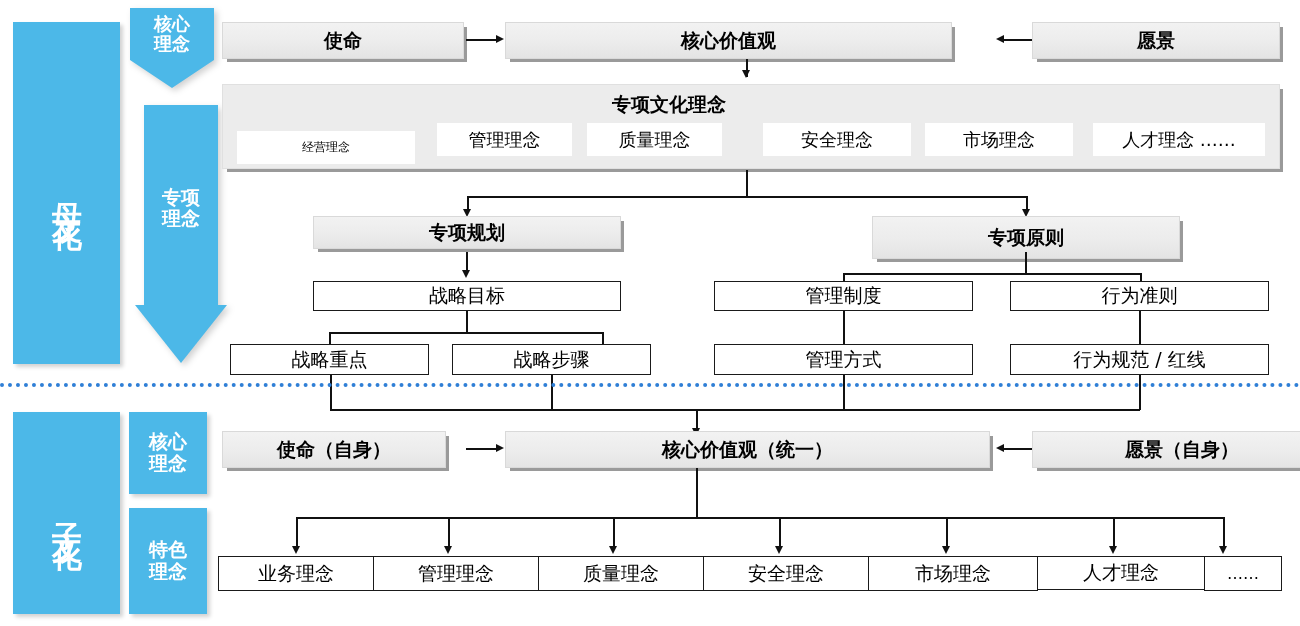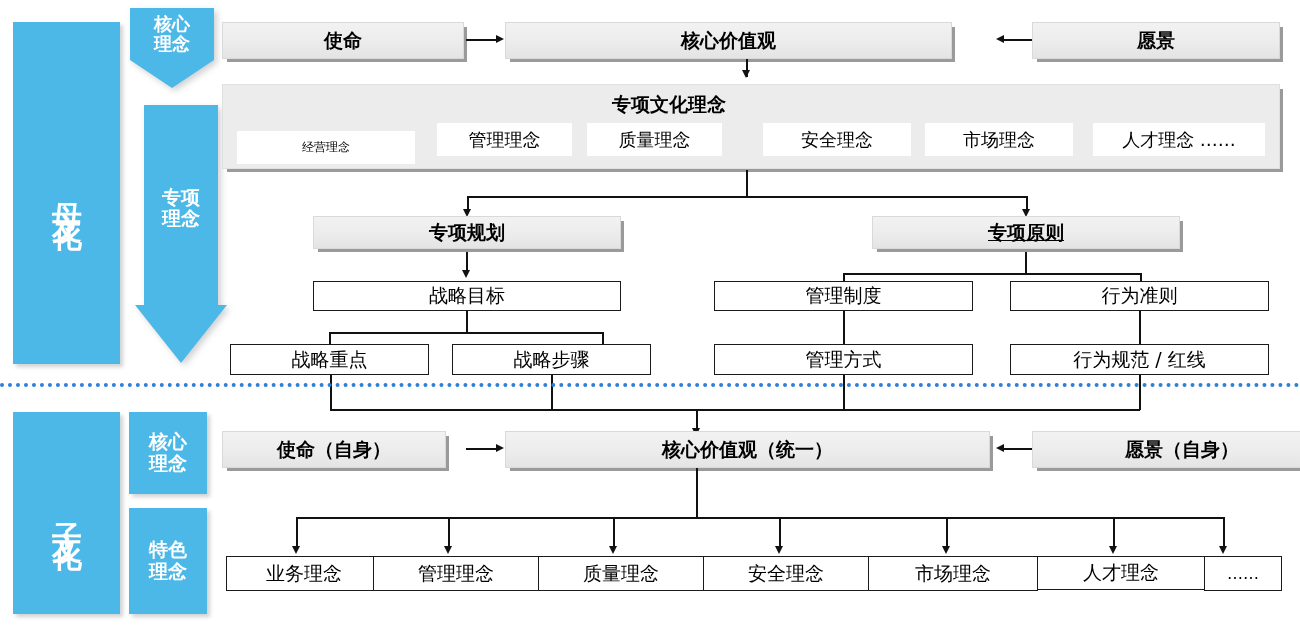--- a/index.html
+++ b/index.html
@@ -205,21 +205,21 @@
   <div class="chip" style="left:1093px;top:123px;width:172px;height:33px;font-size:18px;">人才理念  ……</div>
 
   <div class="ln lnv" style="left:746px;top:170px;height:27px;"></div>
   <div class="ln lnh" style="left:467px;top:196px;width:560px;"></div>
   <div class="ln lnv" style="left:467px;top:196px;height:17px;"></div>
   <div class="arrowhead-down" style="left:463px;top:209px;"></div>
   <div class="ln lnv" style="left:1026px;top:196px;height:17px;"></div>
   <div class="arrowhead-down" style="left:1022px;top:209px;"></div>
 
   <div class="gbox" style="left:313px;top:216px;width:308px;height:33px;font-size:19px;">专项规划</div>
-  <div class="gbox" style="left:872px;top:216px;width:308px;height:33px;font-size:19px;text-decoration:underline;">专项原则</div>
+  <div class="gbox" style="left:872px;top:216px;width:308px;height:43px;font-size:19px;">专项原则</div>
 
   <div class="ln lnv" style="left:466px;top:252px;height:21px;"></div>
   <div class="arrowhead-down" style="left:462px;top:270px;"></div>
 
   <div class="wbox" style="left:313px;top:281px;width:308px;height:30px;font-size:19px;">战略目标</div>
 
   <div class="ln lnv" style="left:466px;top:311px;height:22px;"></div>
   <div class="ln lnh" style="left:329px;top:332px;width:274px;"></div>
   <div class="ln lnv" style="left:329px;top:332px;height:12px;"></div>
   <div class="ln lnv" style="left:602px;top:332px;height:12px;"></div>
@@ -284,21 +284,21 @@
   <div class="arrowhead-down" style="left:609px;top:546px;"></div>
   <div class="ln lnv" style="left:779px;top:517px;height:33px;"></div>
   <div class="arrowhead-down" style="left:775px;top:546px;"></div>
   <div class="ln lnv" style="left:946px;top:517px;height:33px;"></div>
   <div class="arrowhead-down" style="left:942px;top:546px;"></div>
   <div class="ln lnv" style="left:1113px;top:517px;height:33px;"></div>
   <div class="arrowhead-down" style="left:1109px;top:546px;"></div>
   <div class="ln lnv" style="left:1223px;top:517px;height:33px;"></div>
   <div class="arrowhead-down" style="left:1219px;top:546px;"></div>
 
-  <div class="wbox" style="left:218px;top:556px;width:156px;height:35px;font-size:19px;margin-left:8px;">业务理念</div>
+  <div class="wbox" style="left:218px;top:556px;width:156px;height:35px;font-size:19px;">业务理念</div>
   <div class="wbox" style="left:373px;top:556px;width:166px;height:35px;font-size:19px;">管理理念</div>
   <div class="wbox" style="left:538px;top:556px;width:166px;height:35px;font-size:19px;">质量理念</div>
   <div class="wbox" style="left:703px;top:556px;width:166px;height:35px;font-size:19px;">安全理念</div>
   <div class="wbox" style="left:868px;top:556px;width:170px;height:35px;font-size:19px;">市场理念</div>
   <div class="wbox" style="left:1037px;top:556px;width:168px;height:34px;font-size:19px;">人才理念</div>
   <div class="wbox" style="left:1204px;top:556px;width:78px;height:35px;font-size:16px;">……</div>
 
 </div>
 
 </body></html>

